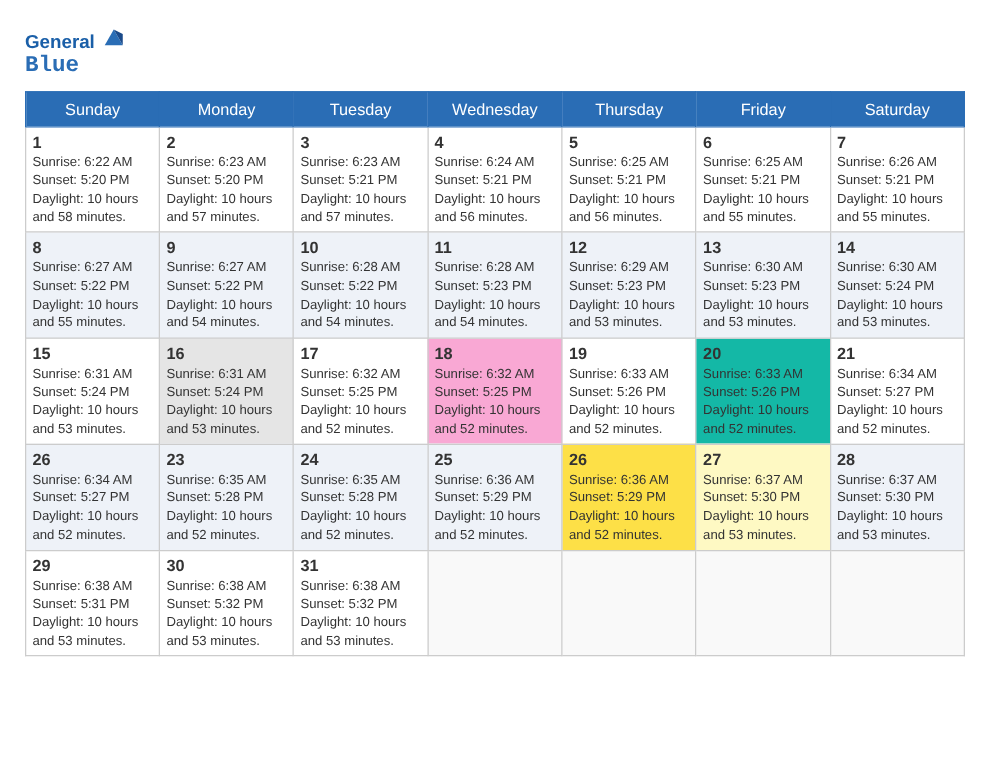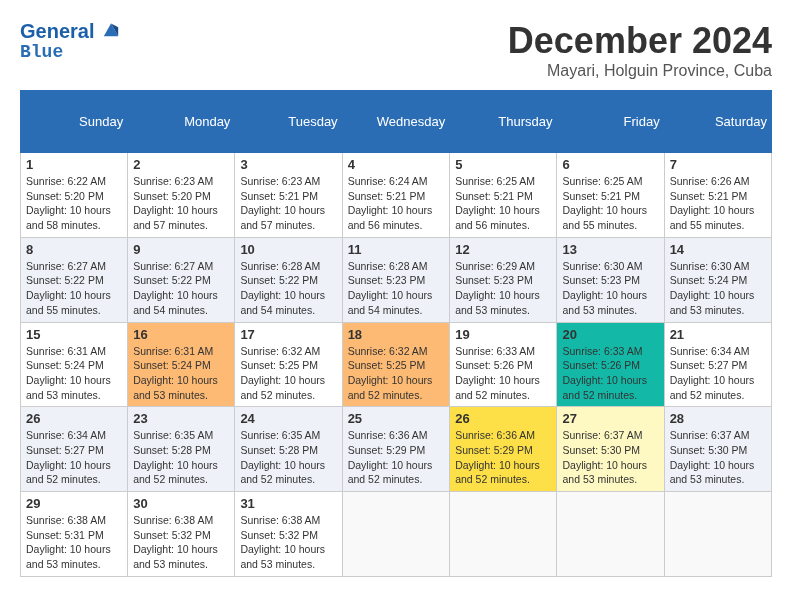--- a/index.html
+++ b/index.html
@@ -14,21 +14,21 @@
       display: flex;
       justify-content: space-between;
       align-items: flex-start;
       margin-bottom: 10px;
     }
     .logo {
       display: flex;
       align-items: center;
     }
     .logo-text {
-      font-size: 20px;
+      font-size: 15px;
       font-weight: bold;
       color: #333;
       line-height: 1.1;
     }
     .logo-text span {
       color: #1a5fa8;
     }
     .logo-icon {
       width: 18px;
       height: 18px;
@@ -47,22 +47,22 @@
       color: #555;
     }
     .calendar {
       width: 100%;
       border-collapse: collapse;
       font-size: 11px;
     }
     .calendar th {
       background: #2a6db5;
       color: #fff;
-      padding: 23px 4px;
-      text-align: right;
+      padding: 6px 4px;
+      text-align: center;
       font-size: 13px;
       font-weight: normal;
       border: 1px solid #2a6db5;
     }
     .calendar td {
       vertical-align: top;
       padding: 4px 5px;
       border: 1px solid #ccc;
       width: 108px;
       min-height: 80px;
@@ -103,24 +103,20 @@
             <polygon points="2,18 10,4 18,18" fill="#2a6db5"></polygon>
             <polygon points="10,4 18,18 18,8" fill="#1a4a8a"></polygon>
           </svg>
         </span>
       </div>
       <div style="display:flex;align-items:center;font-family:Liberation Mono, monospace;">
         <span style="color:#2a6db5;font-size:18px;font-weight:bold;">Blue</span>
       </div>
     </div>
   </div>
-  <div class="title-section">
-    <div class="month-title">December 2024</div>
-    <div class="location">Mayari, Holguin Province, Cuba</div>
-  </div>
 </div>
 
 <table class="calendar">
   <thead>
     <tr>
     <th>Sunday</th>
         <th>Monday</th>
         <th>Tuesday</th>
         <th>Wednesday</th>
         <th>Thursday</th>
@@ -232,35 +228,35 @@
         </td>
       </tr>
       <tr style="background: rgb(255, 255, 255);">
         <td style="background: rgb(255, 255, 255);">
           <span class="day-num">15</span>
           <div class="day-info" style="white-space: pre-line;">Sunrise: 6:31 AM
 Sunset: 5:24 PM
 Daylight: 10 hours
 and 53 minutes.</div>
         </td>
-        <td style="background: #fdba74;">
+        <td style="background: #e5e5e5;">
           <span class="day-num">16</span>
           <div class="day-info" style="white-space: pre-line;">Sunrise: 6:31 AM
 Sunset: 5:24 PM
 Daylight: 10 hours
 and 53 minutes.</div>
         </td>
         <td style="background: rgb(255, 255, 255);">
           <span class="day-num">17</span>
           <div class="day-info" style="white-space: pre-line;">Sunrise: 6:32 AM
 Sunset: 5:25 PM
 Daylight: 10 hours
 and 52 minutes.</div>
         </td>
-        <td style="background: #fdba74;">
+        <td style="background: #f9a8d4;">
           <span class="day-num">18</span>
           <div class="day-info" style="white-space: pre-line;">Sunrise: 6:32 AM
 Sunset: 5:25 PM
 Daylight: 10 hours
 and 52 minutes.</div>
         </td>
         <td style="background: rgb(255, 255, 255);">
           <span class="day-num">19</span>
           <div class="day-info" style="white-space: pre-line;">Sunrise: 6:33 AM
 Sunset: 5:26 PM

